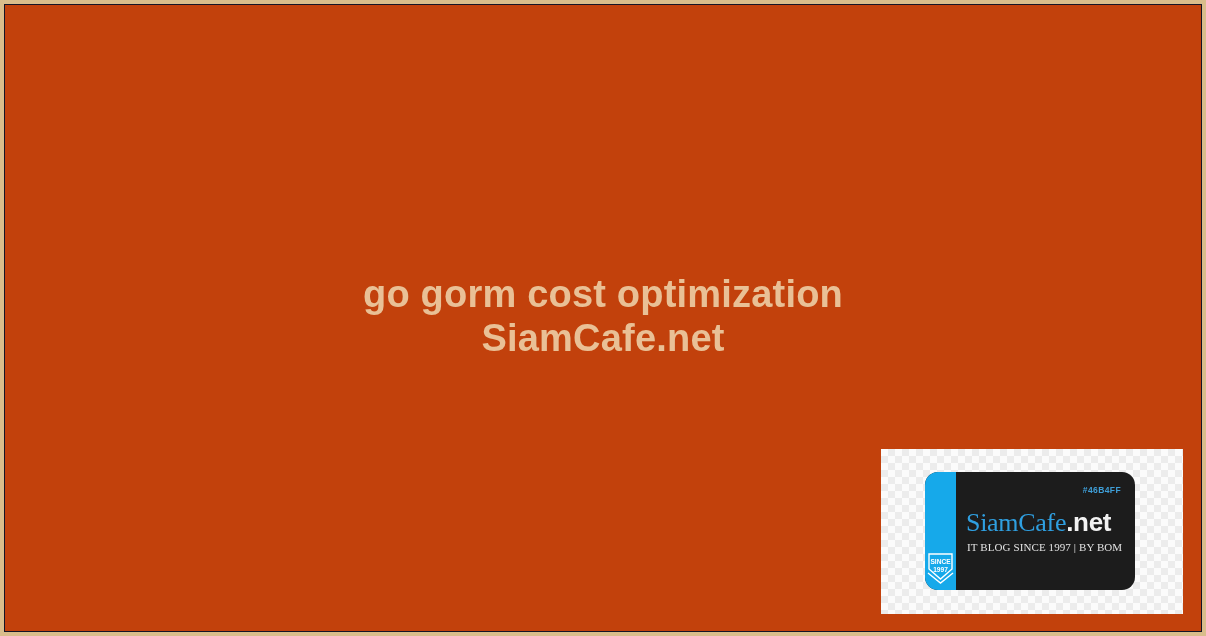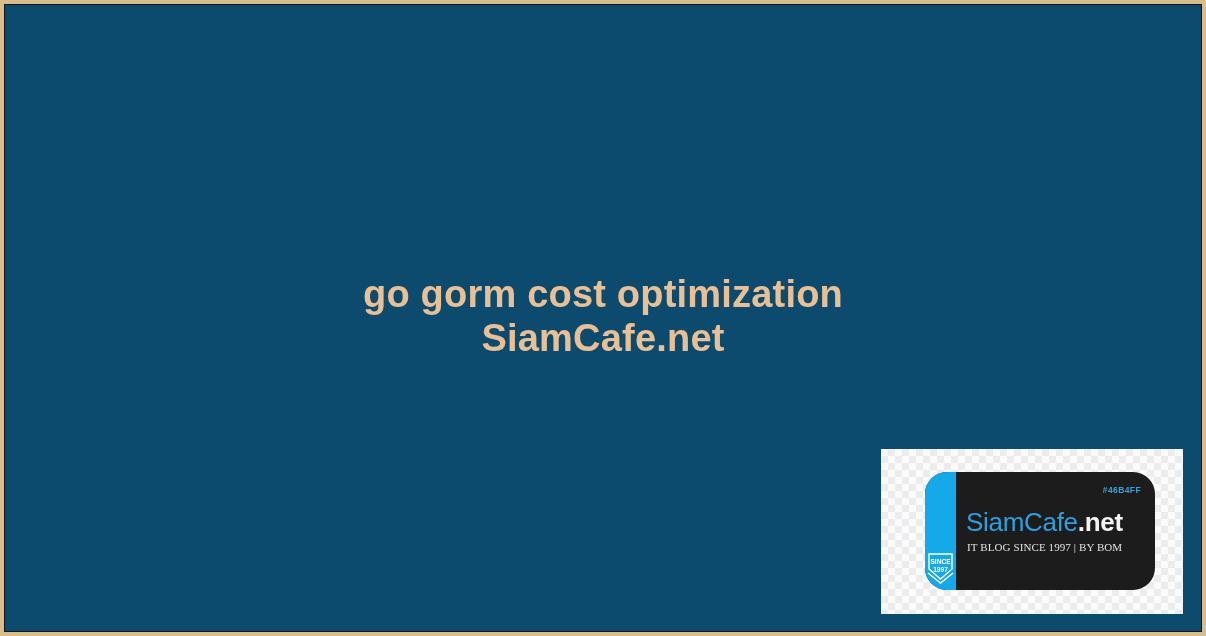--- a/index.html
+++ b/index.html
@@ -24,21 +24,21 @@
     background: #1d1a18;
   }
 
   
   #canvas {
     position: absolute;
     left: 0;
     top: 0;
     right: 0;
     bottom: 0;
-    background: #0c4a6e;
+    background: #c2410c;
     overflow: hidden;
   }
   
   #canvas::before {
     content: "";
     position: absolute;
     left: 0; top: 0; right: 0; bottom: 0;
     box-shadow: inset 0 0 0 1px #151426;
     pointer-events: none;
   }
@@ -74,24 +74,23 @@
     background-position: 0 0, 7px 7px;
   }
 
   
   #logo-card {
     position: absolute;
     left: 44px;
     top: 23px;
     width: 210px;
     height: 118px;
-    border-radius: 22px;
+    border-radius: 13px;
     background: #1c1c1c;
     overflow: hidden;
-    padding-left: 20px;
   }
 
   
   #logo-stripe {
     position: absolute;
     left: 0;
     top: 0;
     width: 31px;
     height: 100%;
     background: #16a9ea;
@@ -131,21 +130,21 @@
     position: absolute;
     left: 10px;
     top: 36px;
     font-size: 26px;
     font-weight: normal;
     letter-spacing: -0.3px;
     line-height: 28px;
     font-family: "Liberation Sans", sans-serif;
     white-space: nowrap;
   }
-  #wordmark .wm-blue { color: #2f9fe0; }
+  #wordmark .wm-blue { color: #2f9fe0; font-family: Liberation Serif, serif; }
   #wordmark .wm-white { color: #f2f2f2; font-weight: bold; }
 
   #tagline {
     position: absolute;
     left: 11px;
     top: 69px;
     color: #e3e3e3;
     font-size: 11px;
     letter-spacing: 0.1px;
     font-family: Liberation Serif, serif;

